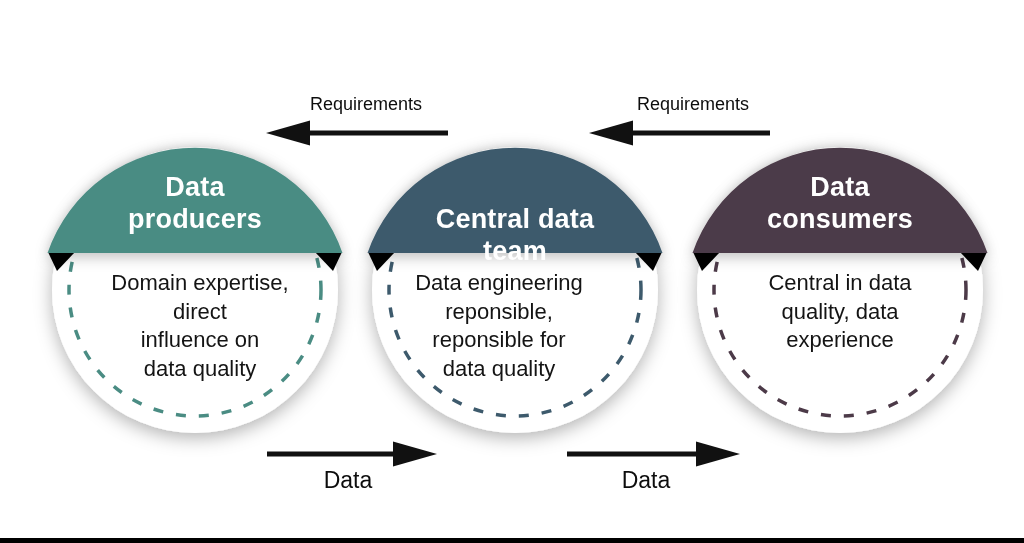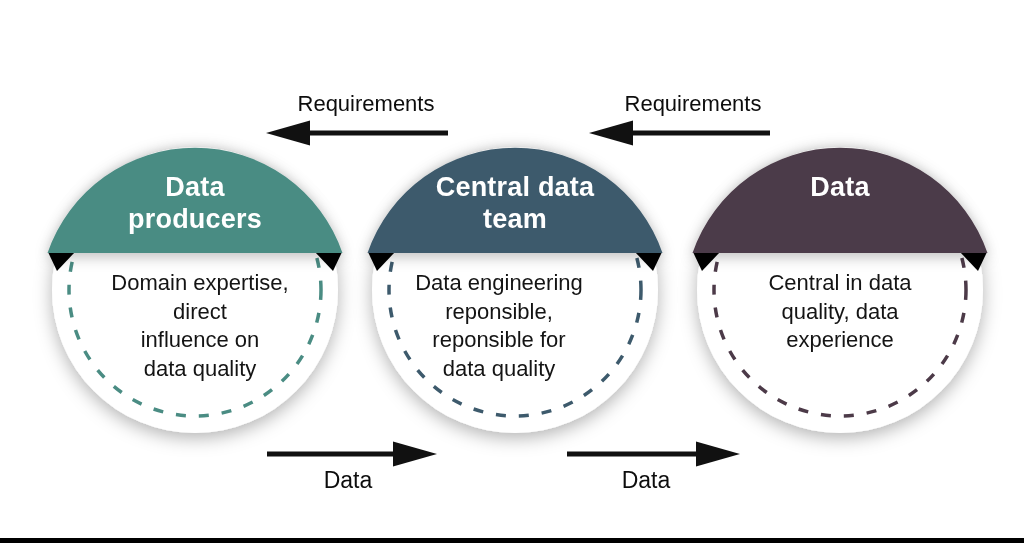--- a/index.html
+++ b/index.html
@@ -14,23 +14,23 @@
   .txt{position:absolute;text-align:center;color:#1a1a1a;}
   .circle-title{
     top:171px;width:300px;
     font-size:27px;line-height:32px;font-weight:700;color:#ffffff;
     letter-spacing:.2px;
   }
   .circle-body{
     top:269px;width:280px;
     font-size:22px;line-height:28.5px;font-weight:400;color:#141414;
   }
-  .t-c1{left:45px;}  .t-c2{left:365px;} .t-c3{left:690px;}
+  .t-c1{left:45px;}  .t-c2{left:365px;margin-top:32px;} .t-c3{left:690px;}
   .b-c1{left:60px;}  .b-c2{left:359px;} .b-c3{left:700px;}
-  .arrow-label{font-size:22px;line-height:26px;color:#0d0d0d;}
+  .arrow-label{font-size:18px;line-height:26px;color:#0d0d0d;}
   #lbl-req-left {left:236px;top:91px;width:260px;}
   #lbl-req-right{left:563px;top:91px;width:260px;}
   #lbl-data-left {left:248px;top:467px;width:200px;font-size:23px;}
   #lbl-data-right{left:546px;top:467px;width:200px;font-size:23px;}
   #bottom-bar{
     position:absolute;left:0;bottom:0;width:1024px;height:5px;
   }
 </style>
 </head>
 <body>
@@ -112,20 +112,21 @@
   </div>
   <div class="txt circle-body b-c2">
     <div>Data engineering</div>
     <div>reponsible,</div>
     <div>reponsible for</div>
     <div>data quality</div>
   </div>
 
   <div class="txt circle-title t-c3">
     <div>Data</div>
+    <div>consumers</div>
   </div>
   <div class="txt circle-body b-c3">
     <div>Central in data</div>
     <div>quality, data</div>
     <div>experience</div>
   </div>
 
   <div class="txt arrow-label" id="lbl-data-left">Data</div>
   <div class="txt arrow-label" id="lbl-data-right">Data</div>
 

